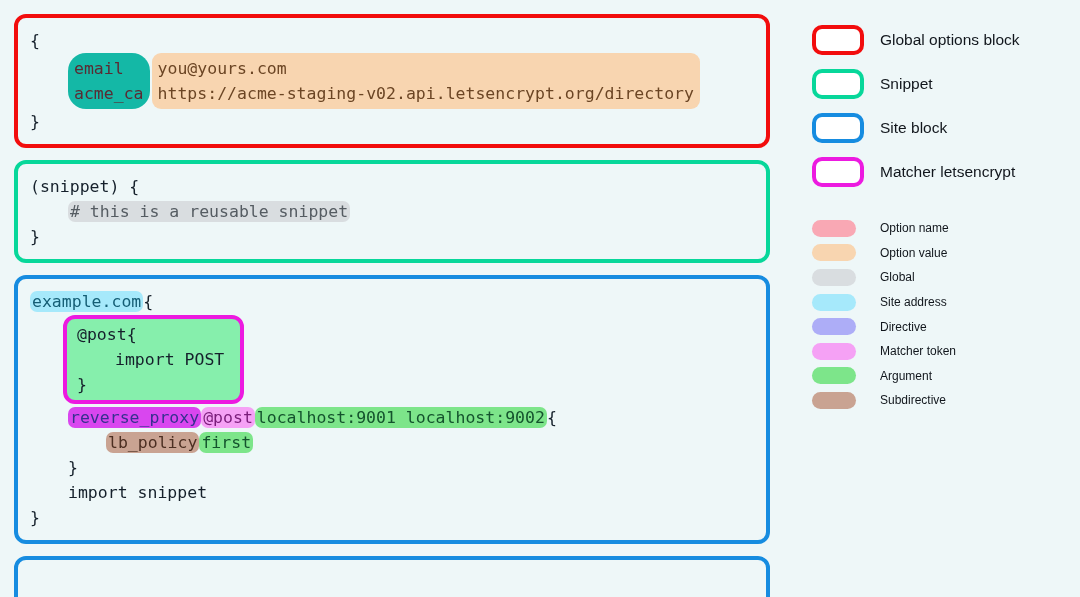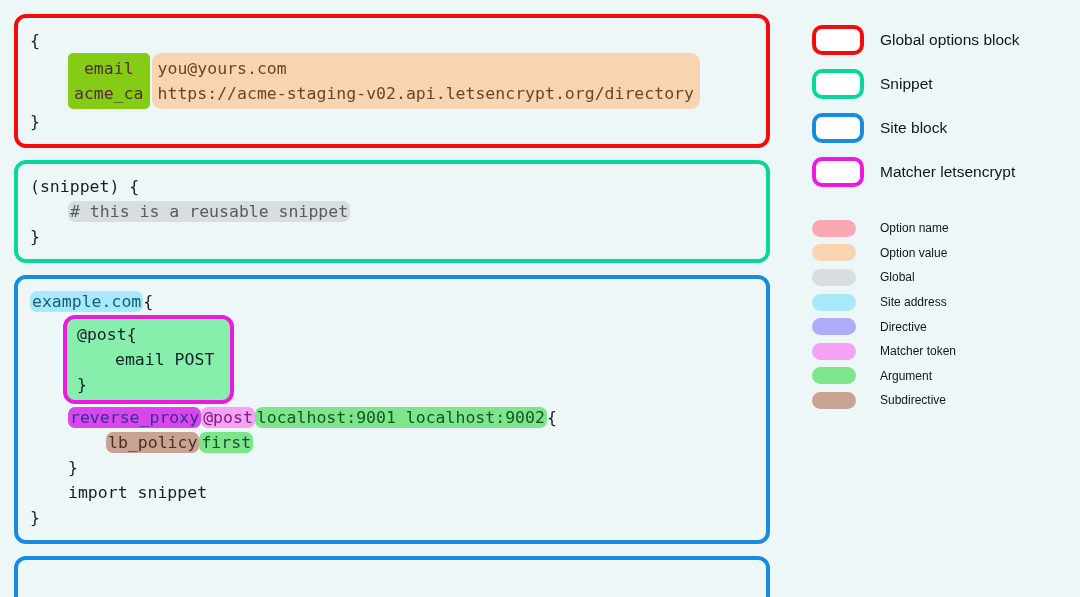--- a/index.html
+++ b/index.html
@@ -66,28 +66,27 @@
   .argument   { background: #7de58a; color: #14532d; }
   .subdir     { background: #c9a392; color: #4c2f22; }
 
   
   .optrow {
     display: flex;
     align-items: stretch;
     padding-left: 38px;
   }
   .optnames {
-    background: #84cc16;
+    background: #14b8a6;
     color: #5a2b33;
-    border-radius: 5px;
+    border-radius: 18px;
     padding: 3px 6px;
     white-space: pre;
     display: flex;
     flex-direction: column;
-    text-align: center;
   }
   .optvalues {
     background: #f8d5b0;
     color: #6b4524;
     border-radius: 9px;
     padding: 3px 6px;
     white-space: pre;
     display: flex;
     flex-direction: column;
     margin-left: 2px;
@@ -181,21 +180,21 @@
       <span class="line indent1"><span class="tok comment"># this is a reusable snippet</span></span>
       <span class="line">}</span>
     </div>
 
     <div class="block site">
 
       <span class="line"><span class="tok site-addr">example.com</span><span>{</span></span>
 
       <div class="matcher-box">
         <span class="line"><span>@post</span><span>{</span></span>
-        <span class="line mind">email POST</span>
+        <span class="line mind">import POST</span>
         <span class="line">}</span>
       </div>
 
       <span class="line indent1"><span class="tok directive">reverse_proxy</span><span class="tok matcher">@post</span><span class="tok argument">localhost:9001 localhost:9002</span><span>{</span></span>
 
       <span class="line indent2"><span class="tok subdir">lb_policy</span><span class="tok argument">first</span></span>
 
       <span class="line indent1">}</span>
 
 

